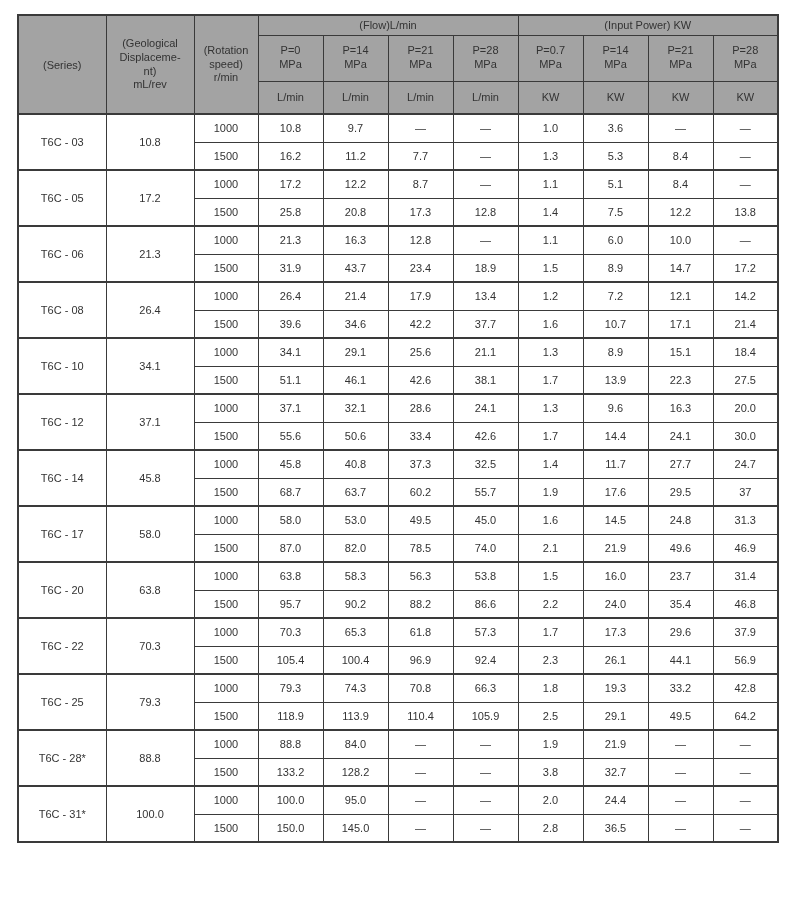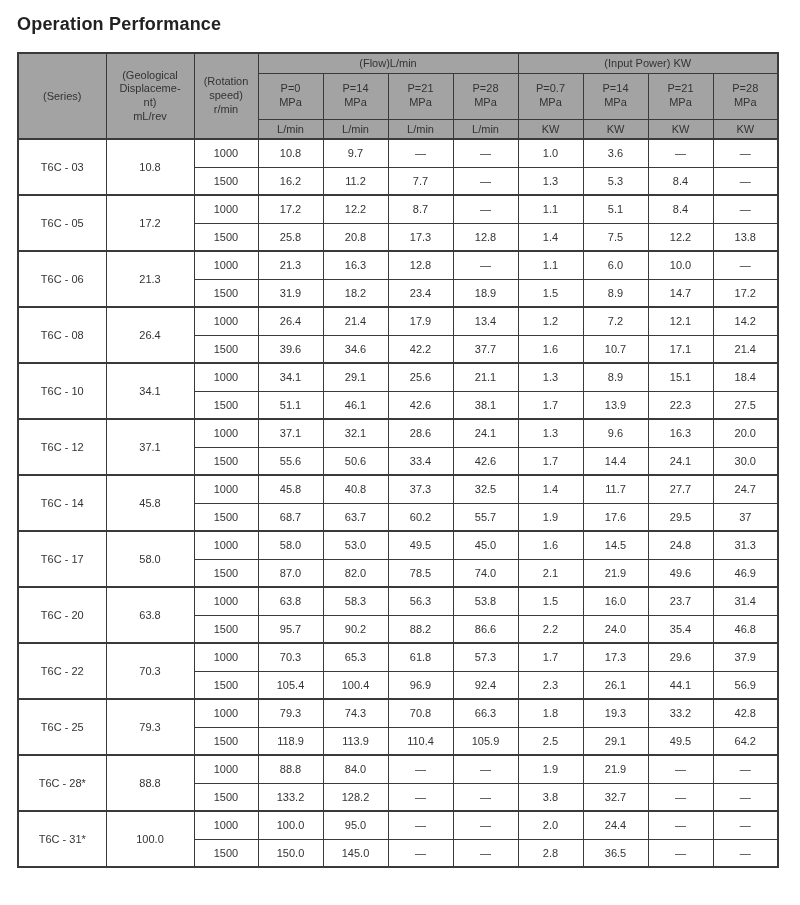--- a/index.html
+++ b/index.html
@@ -37,34 +37,33 @@
     padding: 0 2px;
     box-sizing: border-box;
     color: #333;
   }
   thead th {
     background: #a3a3a3;
     font-weight: normal;
   }
   .group-label { height: 20px; }
   .pressure-row th { height: 46px; }
-  .unit-row th { height: 20px; }
+  .unit-row th { height: 33px; }
   .pre { white-space: pre-line; line-height: 1.25; }
   th.left-wrap {
     text-align: left;
     padding-left: 13px;
   }
   tbody td { height: 28px; }
   tr.group-start td { border-top: 2px solid #3a3a3a; }
 </style>
 </head>
 <body>
 
 <div class="page">
-  <h1 class="title">Operation Performance</h1>
 
   <table class="perf">
     <colgroup>
       <col style="width:88px">
       <col style="width:88px">
       <col style="width:64px">
       <col style="width:65px">
         <col style="width:65px">
         <col style="width:65px">
         <col style="width:65px">
@@ -173,21 +172,21 @@
           <td>12.8</td>
           <td>—</td>
           <td>1.1</td>
           <td>6.0</td>
           <td>10.0</td>
           <td>—</td>
         </tr>
         <tr>
           <td>1500</td>
           <td>31.9</td>
-          <td>18.2</td>
+          <td>43.7</td>
           <td>23.4</td>
           <td>18.9</td>
           <td>1.5</td>
           <td>8.9</td>
           <td>14.7</td>
           <td>17.2</td>
         </tr>
         <tr class="group-start">
           <td rowspan="2">T6C - 08</td>
           <td rowspan="2">26.4</td>

